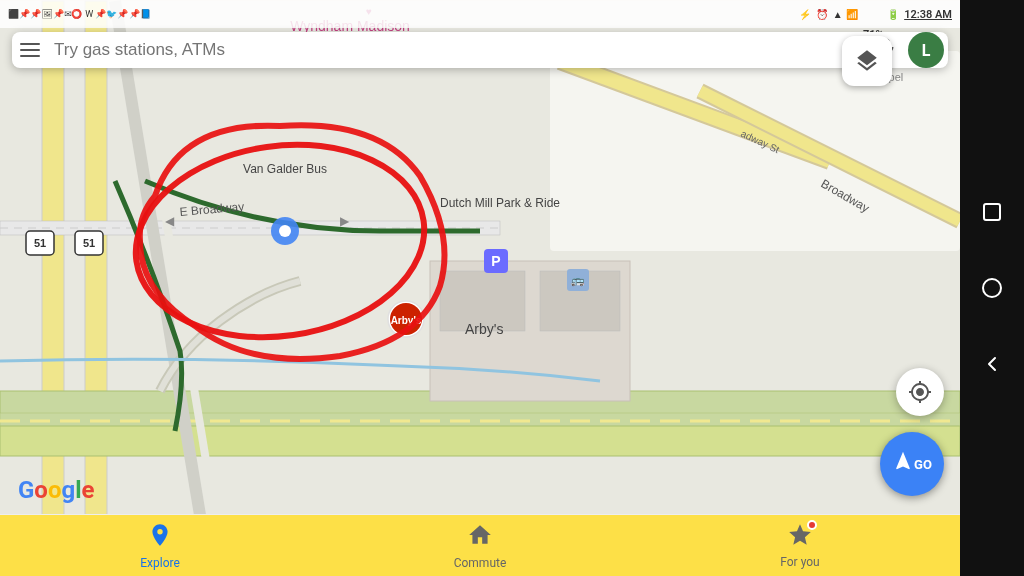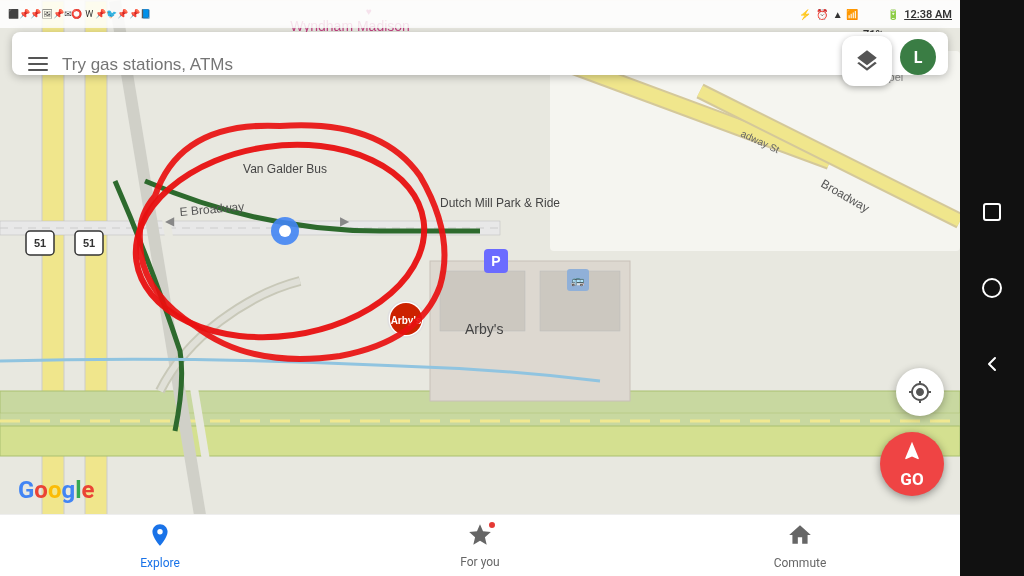--- a/index.html
+++ b/index.html
@@ -73,27 +73,27 @@
       font-size: 11px;
       font-weight: 500;
     }
 
     
     #search-bar {
       position: absolute;
       top: 32px;
       left: 12px;
       right: 12px;
-      height: 43px;
+      height: 36px;
       background: white;
       border-radius: 8px;
       box-shadow: 0 2px 8px rgba(0,0,0,0.25);
       display: flex;
-      align-items: flex-end;
-      padding: 0 12px;
+      align-items: center;
+      padding: 0 4px;
       z-index: 100;
       gap: 10px;
     }
 
     #menu-icon {
       display: flex;
       flex-direction: column;
       gap: 4px;
       cursor: pointer;
       padding: 4px;
@@ -189,31 +189,31 @@
       color: #555;
     }
 
     
     #go-btn {
       position: absolute;
       right: 16px;
       bottom: 80px;
       width: 64px;
       height: 64px;
-      background: #ef4444;
+      background: #3b82f6;
       border-radius: 50%;
       box-shadow: 0 2px 8px rgba(0,0,0,0.4);
       display: flex;
-      flex-direction: column;
+      flex-direction: row;
       align-items: center;
       justify-content: center;
       z-index: 100;
       cursor: pointer;
       color: white;
-      font-size: 17px;
+      font-size: 13px;
       font-weight: bold;
     }
 
     #go-btn-arrow {
       font-size: 20px;
       margin-bottom: 2px;
     }
 
     
     #google-logo {
@@ -225,21 +225,21 @@
       z-index: 100;
     }
 
     
     #bottom-nav {
       position: absolute;
       bottom: 0;
       left: 0;
       right: 0;
       height: 62px;
-      background: #ffffff;
+      background: #fde047;
       display: flex;
       align-items: center;
       justify-content: space-around;
       border-top: 1px solid #eee;
       z-index: 100;
     }
 
     .nav-item {
       display: flex;
       flex-direction: column;
@@ -429,36 +429,36 @@
   <div id="bottom-nav">
     <div class="nav-item active">
       <div class="nav-icon">
         <svg width="26" height="26" viewBox="0 0 24 24" fill="#1a73e8">
           <path d="M12 2C8.13 2 5 5.13 5 9c0 5.25 7 13 7 13s7-7.75 7-13c0-3.87-3.13-7-7-7zm0 9.5a2.5 2.5 0 010-5 2.5 2.5 0 010 5z"></path>
         </svg>
       </div>
       <span class="nav-item-label">Explore</span>
     </div>
     <div class="nav-item">
+      <div class="nav-icon">
+        <svg width="26" height="26" viewBox="0 0 24 24" fill="#666">
+          <path d="M10 20v-6h4v6h5v-8h3L12 3 2 12h3v8z"></path>
+        </svg>
+      </div>
+      <span class="nav-item-label">Commute</span>
+    </div>
+    <div class="nav-item">
       <div class="nav-item-badge">
         <svg width="26" height="26" viewBox="0 0 24 24" fill="#666">
           <path d="M12 17.27L18.18 21l-1.64-7.03L22 9.24l-7.19-.61L12 2 9.19 8.63 2 9.24l5.46 4.73L5.82 21z"></path>
         </svg>
         <div class="badge-dot"></div>
       </div>
       <span class="nav-item-label">For you</span>
     </div>
-    <div class="nav-item">
-      <div class="nav-icon">
-        <svg width="26" height="26" viewBox="0 0 24 24" fill="#666">
-          <path d="M10 20v-6h4v6h5v-8h3L12 3 2 12h3v8z"></path>
-        </svg>
-      </div>
-      <span class="nav-item-label">Commute</span>
-    </div>
   </div>
 </div>
 
 <div id="android-nav">
   <div class="nav-btn">
     <svg width="24" height="24" viewBox="0 0 24 24" fill="none" stroke="white" stroke-width="2">
       <rect x="4" y="4" width="16" height="16" rx="2"></rect>
     </svg>
   </div>
   <div class="nav-btn">

